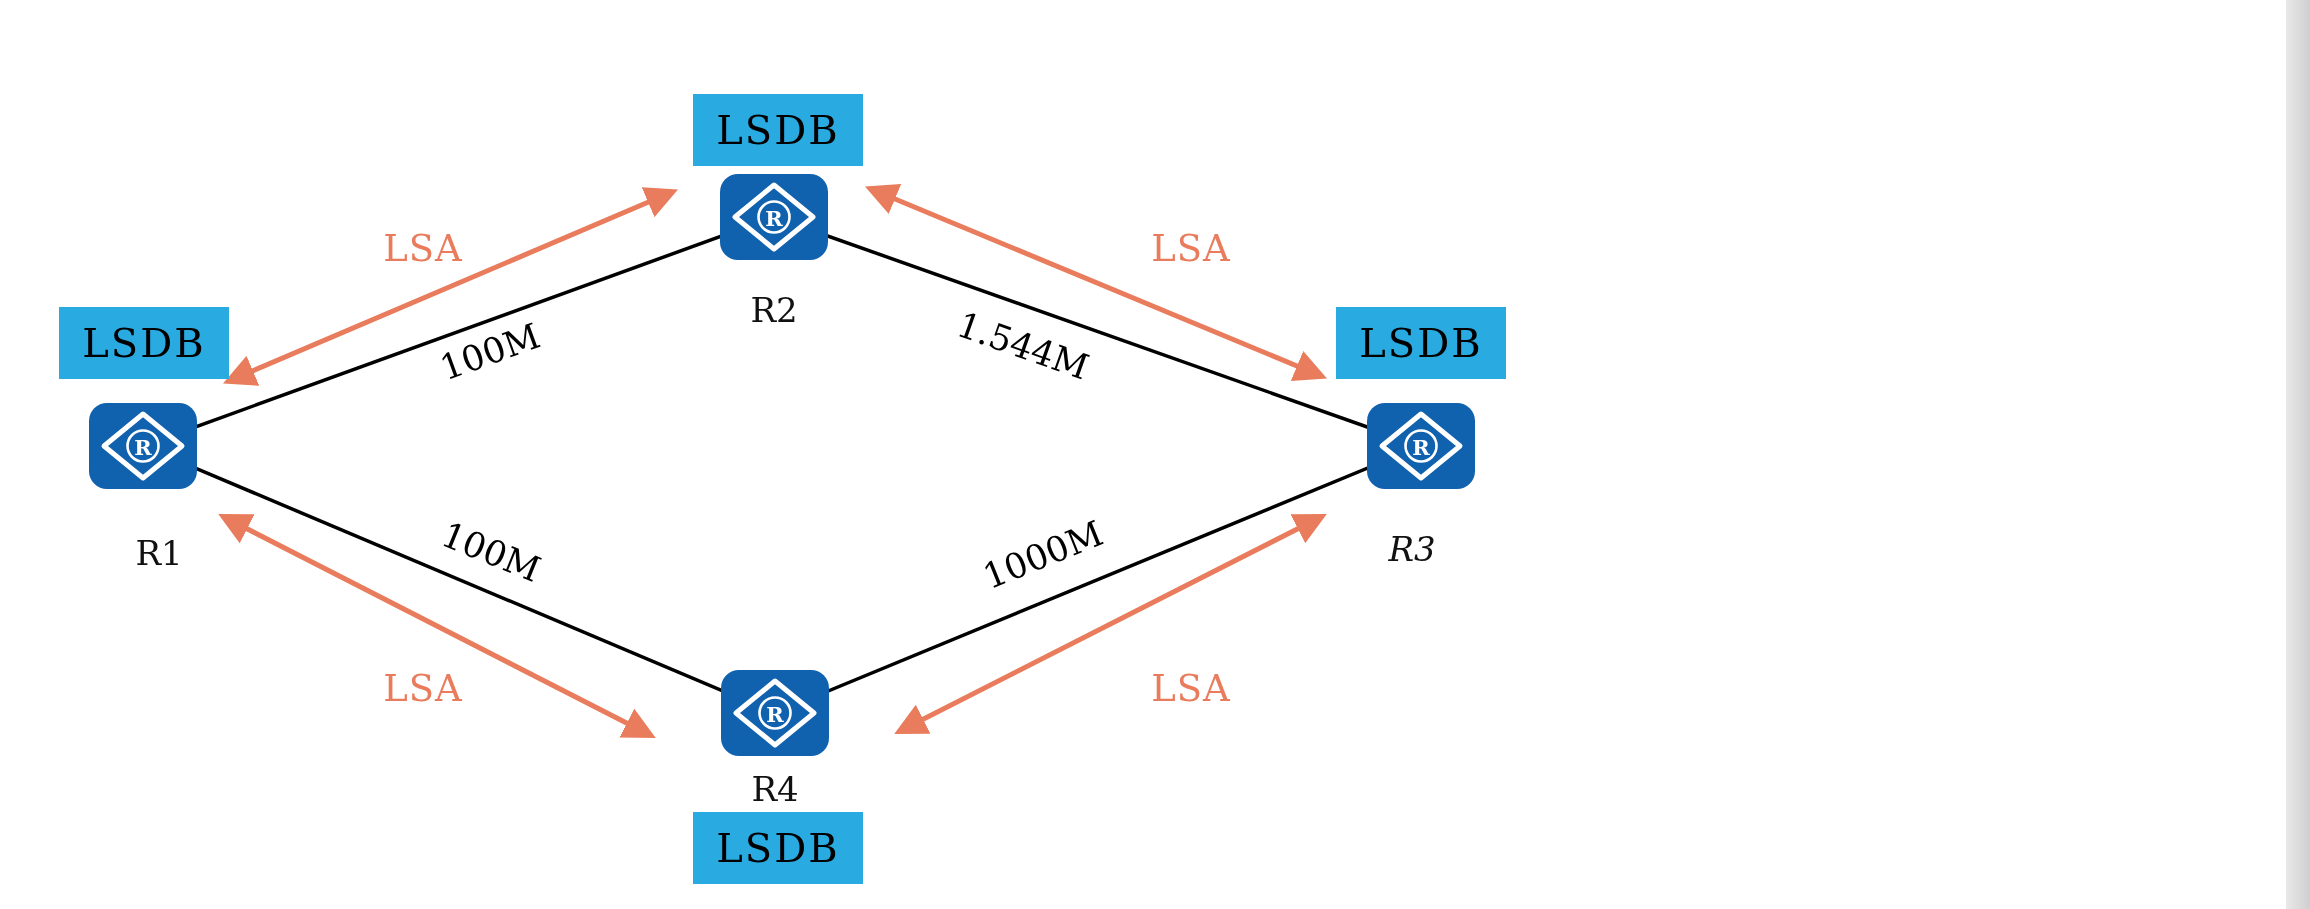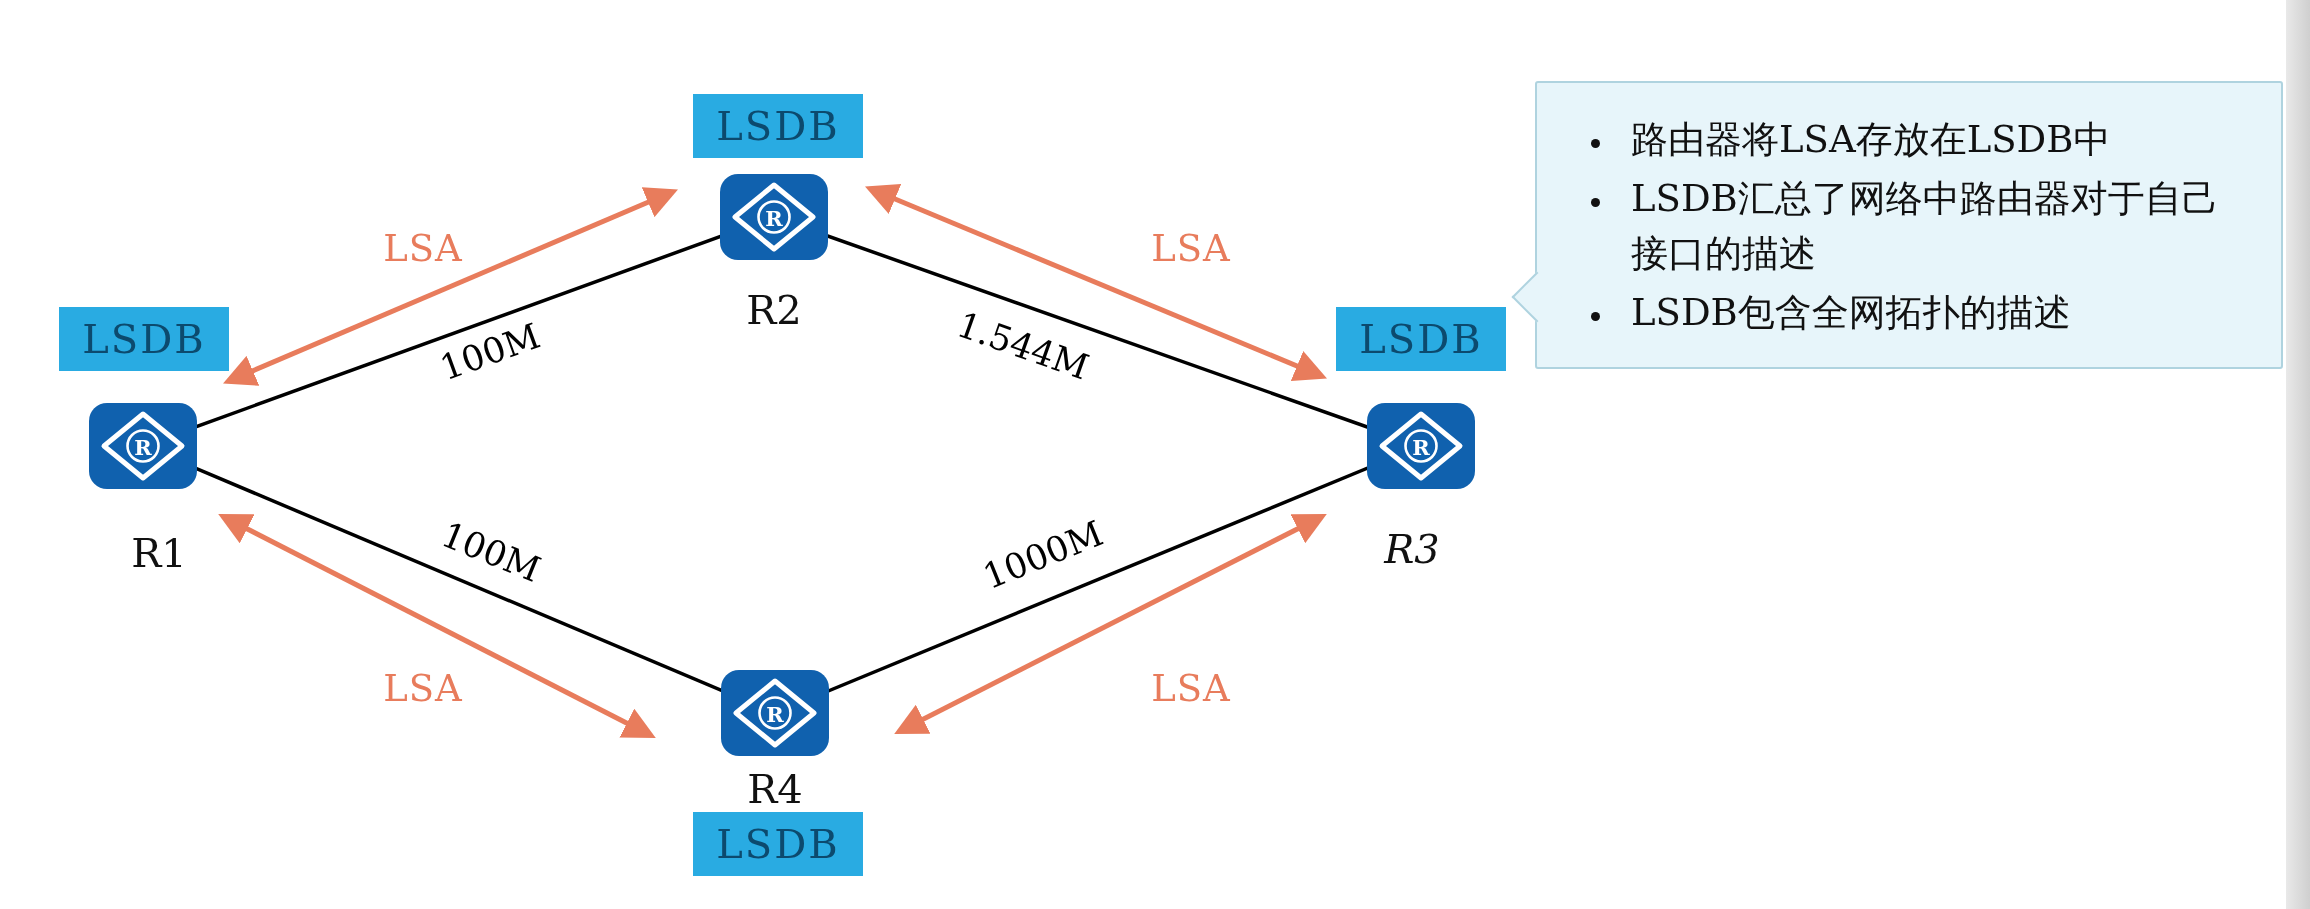--- a/index.html
+++ b/index.html
@@ -9,29 +9,29 @@
     background:#ffffff; overflow:hidden;
     font-family:"DejaVu Serif","Liberation Serif",serif;
     color:#111;
   }
   svg.wires { position:absolute; left:0; top:0; }
   .link-line { stroke:var(--link,#000); stroke-width:3.5; }
   .lsa-line  { stroke:var(--lsa,#E87C5C); stroke-width:5; }
   .lsa-fill  { fill:var(--lsa,#E87C5C); }
 
   .lsdb {
-    position:absolute; width:170px; height:64px;
-    background:var(--lsdb-bg,#29ABE2); color:#0c4a6e;
+    position:absolute; width:170px; height:72px;
+    background:var(--lsdb-bg,#29ABE2); color:#000000;
     display:flex; align-items:center; justify-content:center;
     font-size:40px; letter-spacing:2px;
   }
   .router { position:absolute; width:112px; height:90px; transform:translate(-50%,-50%); }
   .router-label {
     position:absolute; transform:translate(-50%,-50%);
-    font-size:40px; color:#111; white-space:nowrap;
+    font-size:34px; color:#111; white-space:nowrap;
   }
   .bw-label {
     position:absolute; font-size:35px; color:#000; white-space:nowrap;
   }
   .lsa-label {
     position:absolute; transform:translate(-50%,-50%);
     font-size:37px; color:var(--lsa,#E87C5C); white-space:nowrap; letter-spacing:1px;margin-left:29px;
   }
   .callout {
     position:absolute; left:1535px; top:81px; width:748px; min-height:272px;
@@ -119,24 +119,16 @@
   <span class="bw-label" style="left:490px;  top:352px; transform:translate(-50%,-50%) rotate(-20deg);">100M</span>
   <span class="bw-label" style="left:1023px; top:346px; transform:translate(-50%,-50%) rotate(19.5deg);">1.544M</span>
   <span class="bw-label" style="left:491px;  top:552px; transform:translate(-50%,-50%) rotate(22deg);">100M</span>
   <span class="bw-label" style="left:1043px; top:555px; transform:translate(-50%,-50%) rotate(-22deg);">1000M</span>
 
   <span class="lsa-label" style="left:394px;  top:248px;">LSA</span>
   <span class="lsa-label" style="left:1162px; top:248px;">LSA</span>
   <span class="lsa-label" style="left:394px;  top:688px;">LSA</span>
   <span class="lsa-label" style="left:1162px; top:688px;">LSA</span>
 
-  <div class="callout">
-    <div class="callout-tail"></div>
-    <ul>
-      <li>路由器将LSA存放在LSDB中</li>
-      <li>LSDB汇总了网络中路由器对于自己接口的描述</li>
-      <li>LSDB包含全网拓扑的描述</li>
-    </ul>
-  </div>
 
   <div class="edge-strip"></div>
 
 </div>
 
 </body></html>

